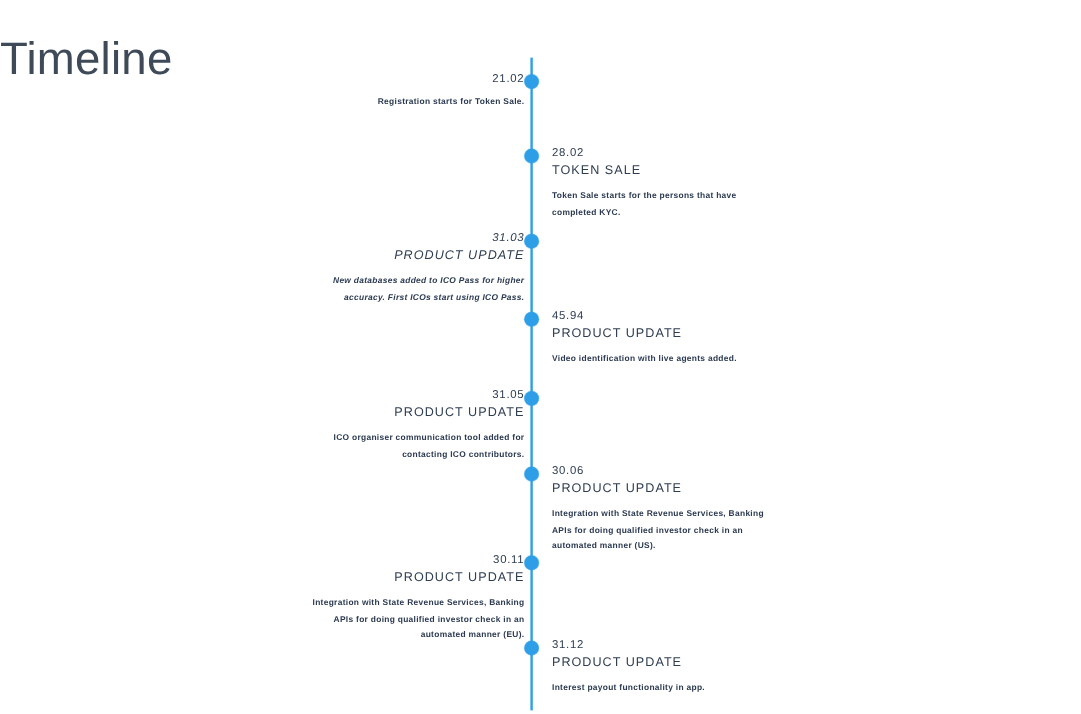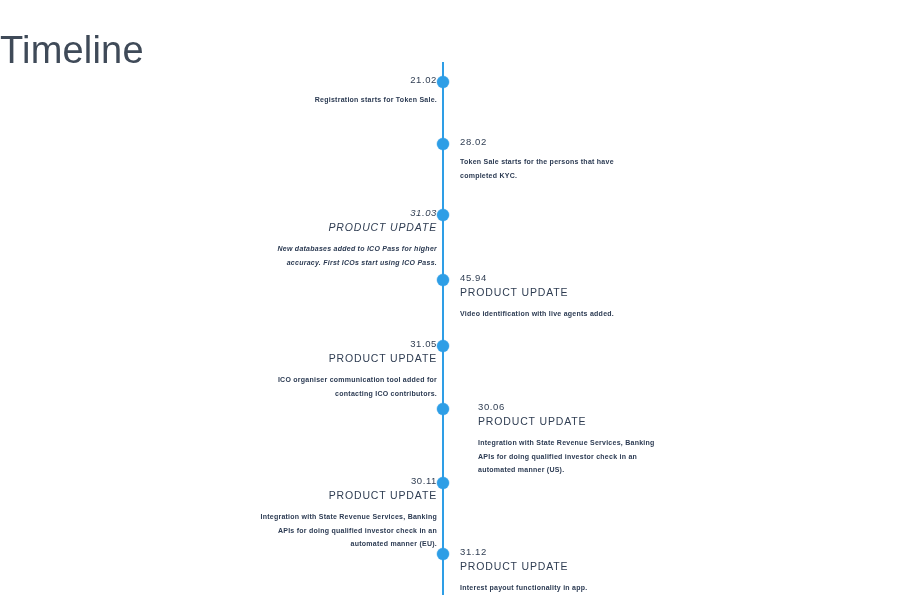--- a/index.html
+++ b/index.html
@@ -24,21 +24,21 @@
     font-weight: 400;
     color: #3f4a58;
     letter-spacing: 0.2px;
     line-height: 46px;
     padding-top: 2px;
     box-sizing: border-box;
   }
 
   .timeline {
     position: absolute;
-    top: 14px;
+    top: 0;
     left: 0;
     width: 901px;
     height: 529px;
   }
 
   .timeline-axis {
     position: absolute;
     left: 442px;
     top: 48px;
     width: 2px;
@@ -110,20 +110,21 @@
   <div class="timeline-axis"></div>
   <div id="tl-entries">
       <div class="tl-dot" style="top: 62px;"></div>
       <div class="tl-entry side-left" style="top: 60px;">
         <div class="tl-date">21.02</div>
         <div class="tl-body">Registration starts for Token Sale.</div>
       </div>
       <div class="tl-dot" style="top: 124px;"></div>
       <div class="tl-entry side-right" style="top: 122px;">
         <div class="tl-date">28.02</div>
+        <div class="tl-heading">TOKEN SALE</div>
         <div class="tl-body">Token Sale starts for the persons that have completed KYC.</div>
       </div>
       <div class="tl-dot" style="top: 195px;"></div>
       <div class="tl-entry side-left" style="top: 193px; font-style: italic;">
         <div class="tl-date">31.03</div>
         <div class="tl-heading">PRODUCT UPDATE</div>
         <div class="tl-body">New databases added to ICO Pass for higher accuracy. First ICOs start using ICO Pass.</div>
       </div>
       <div class="tl-dot" style="top: 260px;"></div>
       <div class="tl-entry side-right" style="top: 258px;">
@@ -131,21 +132,21 @@
         <div class="tl-heading">PRODUCT UPDATE</div>
         <div class="tl-body">Video identification with live agents added.</div>
       </div>
       <div class="tl-dot" style="top: 326px;"></div>
       <div class="tl-entry side-left" style="top: 324px;">
         <div class="tl-date">31.05</div>
         <div class="tl-heading">PRODUCT UPDATE</div>
         <div class="tl-body">ICO organiser communication tool added for contacting ICO contributors.</div>
       </div>
       <div class="tl-dot" style="top: 389px;"></div>
-      <div class="tl-entry side-right" style="top: 387px; margin-left: 18px;">
+      <div class="tl-entry side-right" style="top: 387px;">
         <div class="tl-date">30.06</div>
         <div class="tl-heading">PRODUCT UPDATE</div>
         <div class="tl-body">Integration with State Revenue Services, Banking APIs for doing qualified investor check in an automated manner (US).</div>
       </div>
       <div class="tl-dot" style="top: 463px;"></div>
       <div class="tl-entry side-left" style="top: 461px;">
         <div class="tl-date">30.11</div>
         <div class="tl-heading">PRODUCT UPDATE</div>
         <div class="tl-body">Integration with State Revenue Services, Banking APIs for doing qualified investor check in an automated manner (EU).</div>
       </div>

